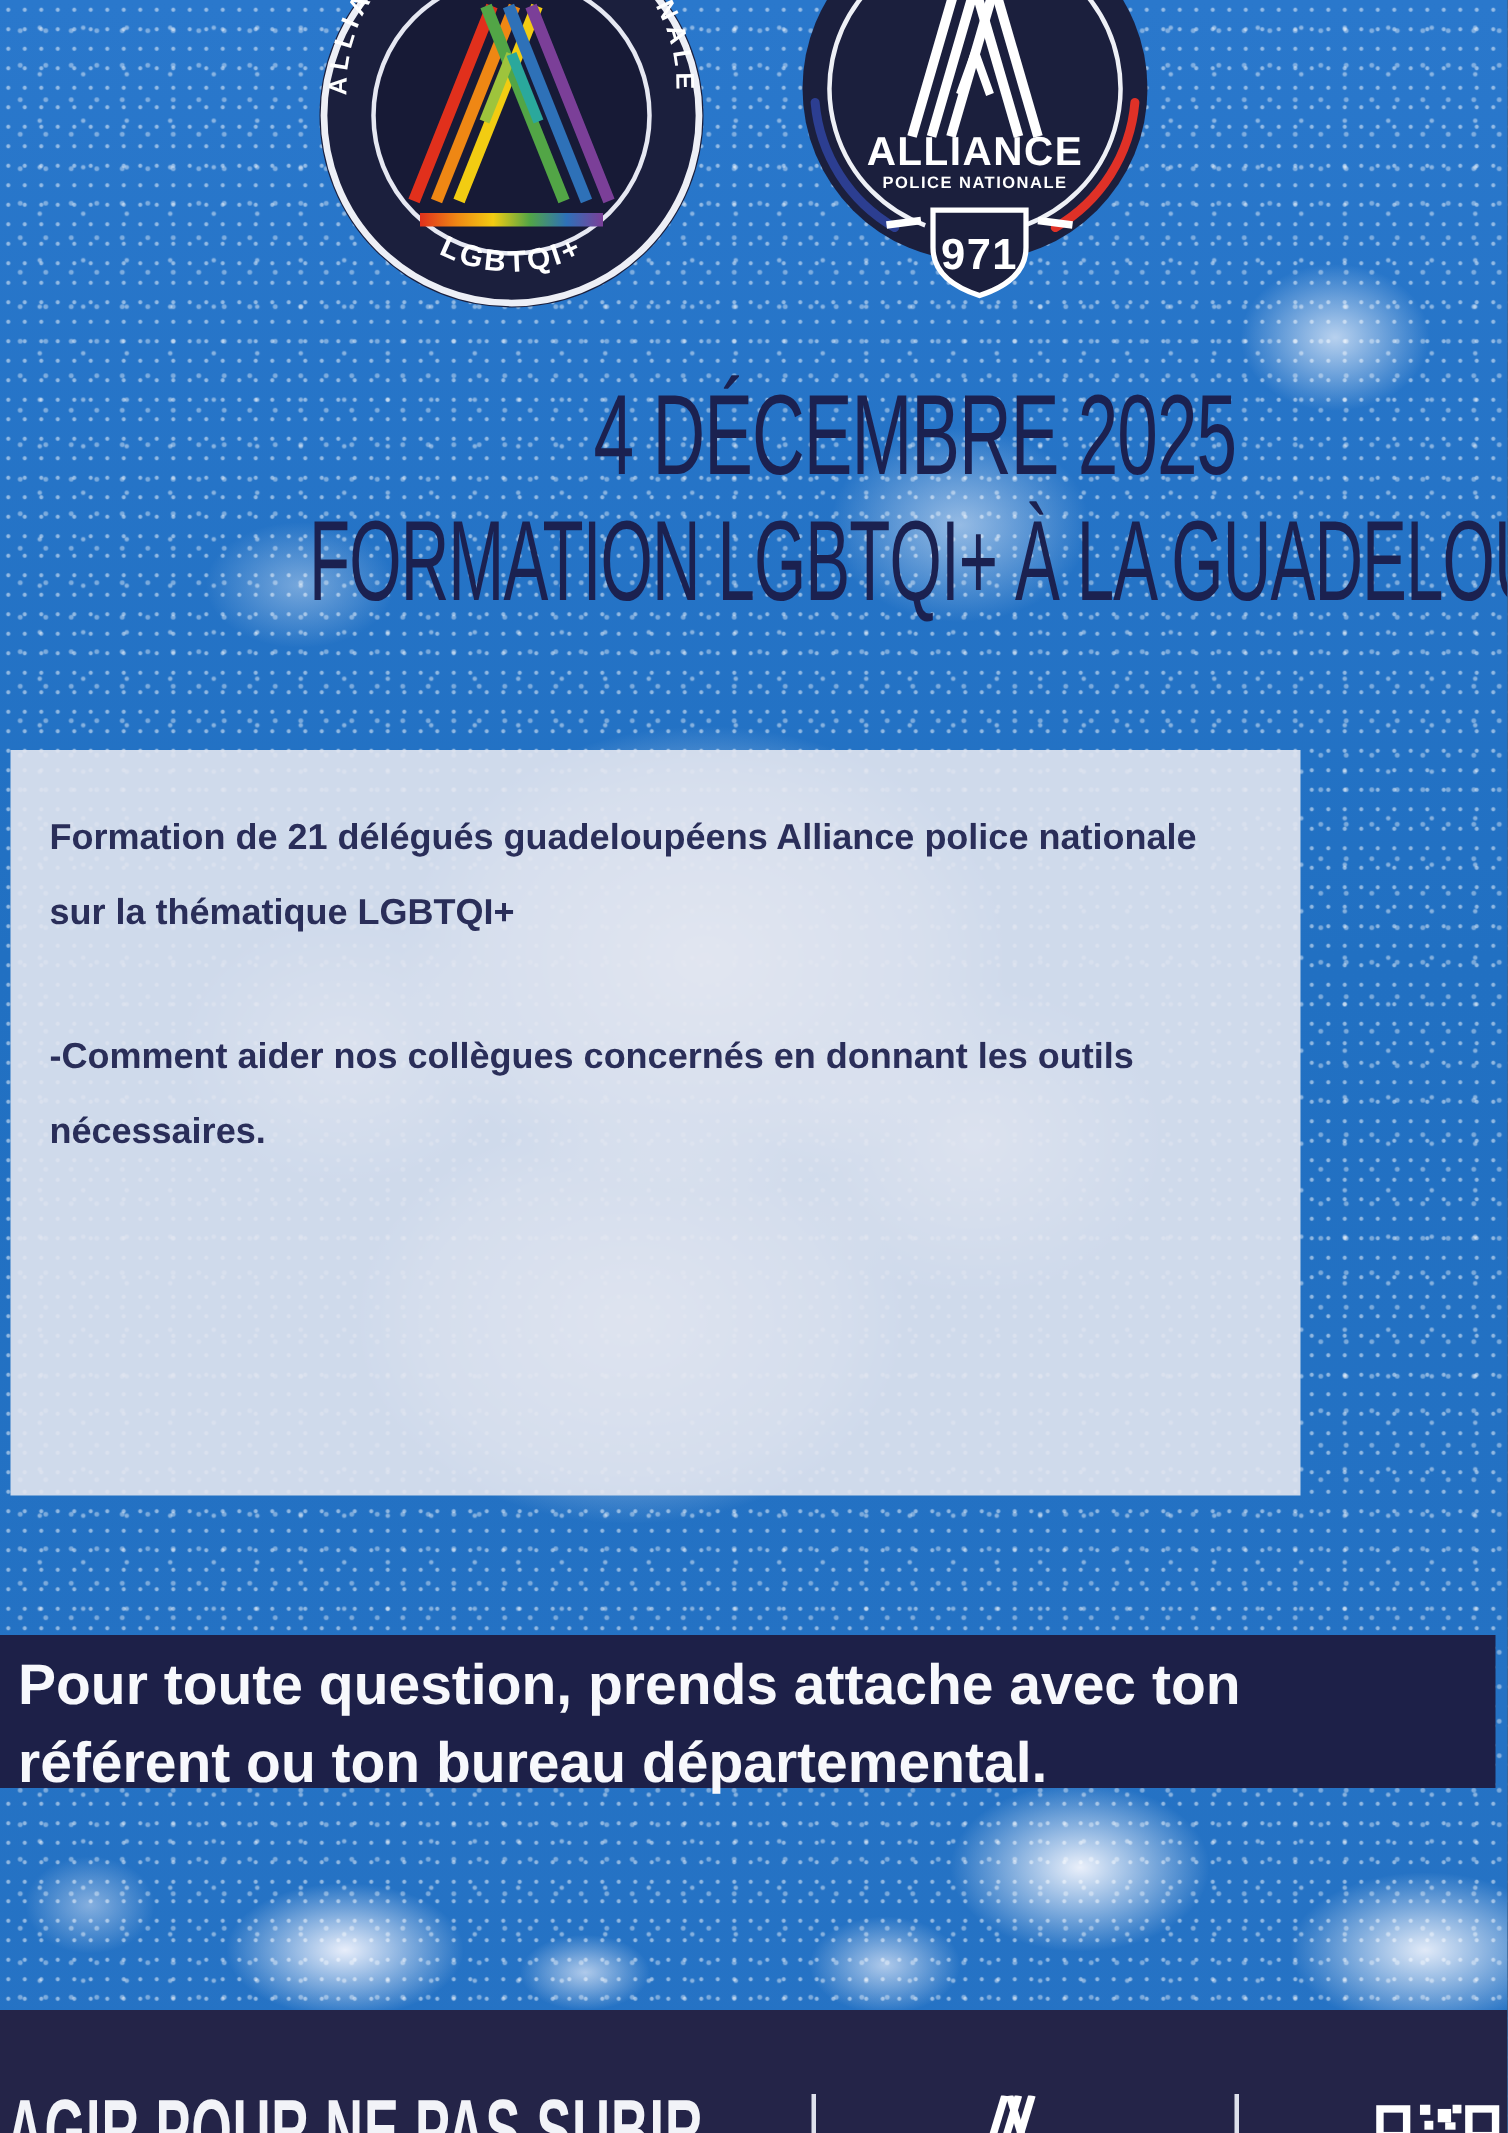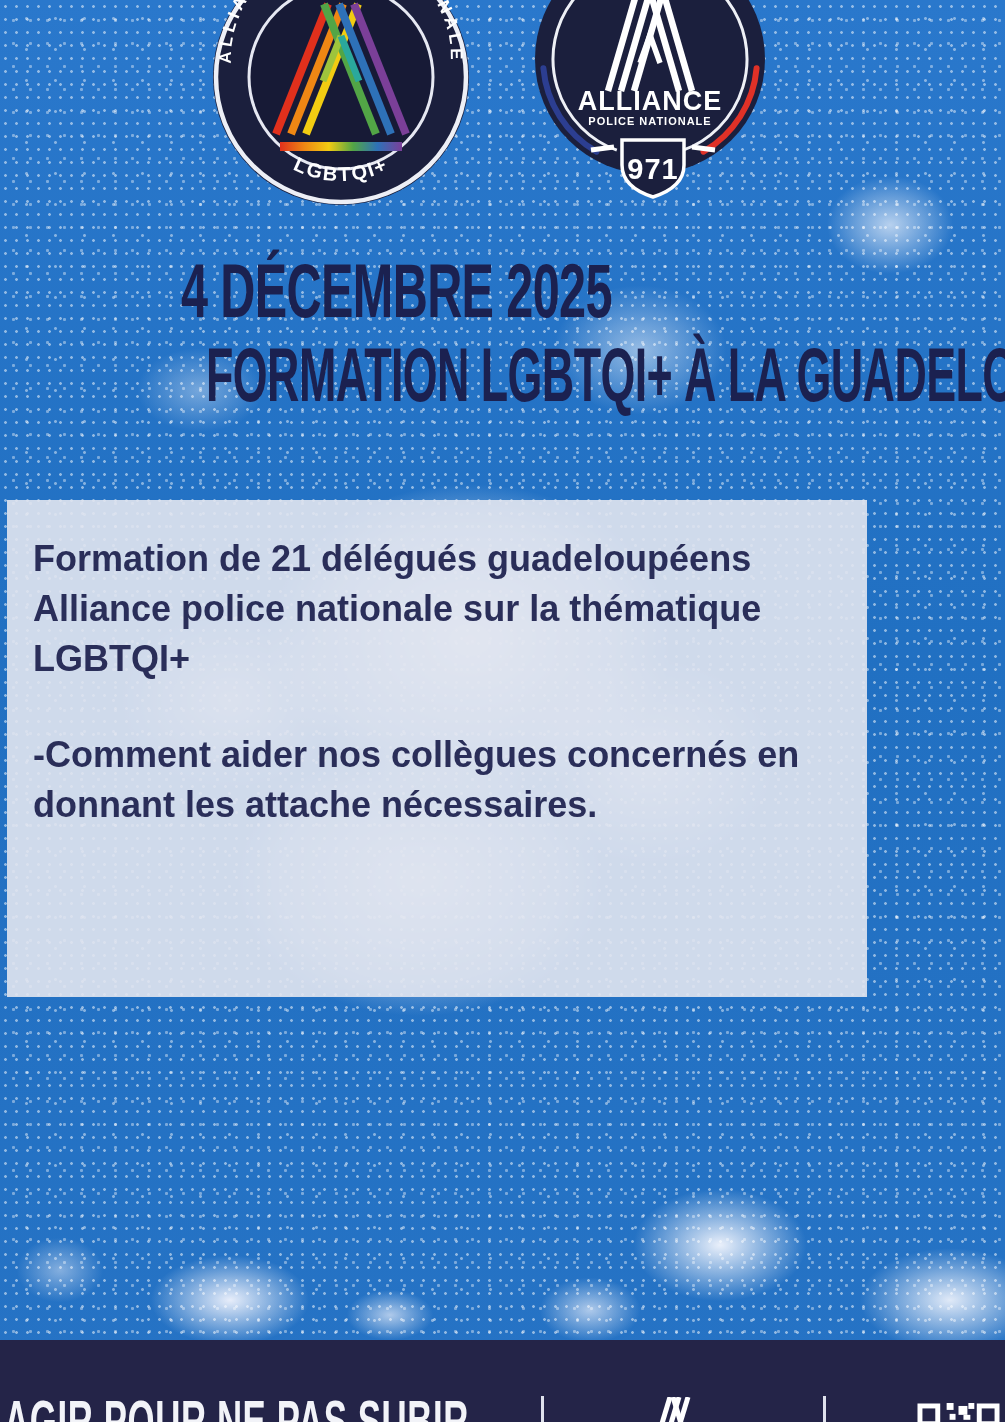--- a/index.html
+++ b/index.html
@@ -32,28 +32,28 @@
       0 0, 5px 9px, 12px 3px,
       0 0,0 0,0 0,0 0,0 0,0 0,0 0,0 0,0 0,0 0,0 0,0 0,0 0,0 0;
     background-repeat:
       repeat,repeat,repeat,
       no-repeat,no-repeat,no-repeat,no-repeat,no-repeat,no-repeat,no-repeat,
       no-repeat,no-repeat,no-repeat,no-repeat,no-repeat,no-repeat,no-repeat;
   }
   .badge{position:absolute;}
   svg text{font-family:"Liberation Sans", sans-serif;}
 
-  .title{position:absolute;top:250px;left:0;right:0;text-align:left;color:#1b2150;font-weight:700;}
+  .title{position:absolute;top:250px;left:0;right:0;text-align:right;color:#1b2150;font-weight:400;}
   .title .t1{display:block;font-size:76px;line-height:82px;white-space:nowrap;transform:scaleX(.64);letter-spacing:-1px;}
   .title .t2{display:block;font-size:76px;line-height:86px;white-space:nowrap;transform:scaleX(.59);letter-spacing:-1px;}
 
   .info-box{
     position:absolute;left:7px;top:500px;width:860px;height:497px;box-sizing:border-box;
     background:rgba(226,229,240,.90);padding:34px 26px 16px 26px;
-    color:#2a2e59;font-weight:700;font-size:36px;line-height:50px;
+    color:#2a2e59;font-weight:700;font-size:24px;line-height:50px;
   }
   .info-box p{margin:0;max-width:940px;}
   .info-box p + p{margin-top:46px;}
 
   .contact-banner{
     position:absolute;left:0;top:1090px;width:997px;height:102px;box-sizing:border-box;
     background:#1d2048;color:#f7f8fc;font-weight:700;font-size:38px;line-height:52px;
     padding:8px 0 0 12px;
   }
   .contact-banner p{margin:0;max-width:900px;}
@@ -131,23 +131,26 @@
     <text x="119" y="236" text-anchor="middle" font-size="29" font-weight="bold" fill="#ffffff" letter-spacing="1">971</text>
   </svg>
 
   <div class="title">
     <span class="t1">4 DÉCEMBRE 2025</span>
     <span class="t2">FORMATION LGBTQI+ À LA GUADELOUPE</span>
   </div>
 
   <div class="info-box">
     <p>Formation de 21 délégués guadeloupéens Alliance police nationale sur la thématique LGBTQI+</p>
-    <p>-Comment aider nos collègues  concernés en donnant les attache nécessaires.</p>
+    <p>-Comment aider nos collègues  concernés en donnant les outils nécessaires.</p>
   </div>
 
+  <div class="contact-banner">
+    <p>Pour toute question, prends attache avec ton référent ou ton bureau départemental.</p>
+  </div>
 
   <div class="footer"></div>
   <div class="slogan">AGIR POUR NE PAS SUBIR</div>
   <div class="fdivider d1"></div>
   <div class="fdivider d2"></div>
 
   <svg class="footer-logo" width="50" height="70" viewBox="0 0 50 70">
     <g stroke="#ffffff" stroke-width="5">
       <line x1="4" y1="66" x2="24" y2="0"></line>
       <line x1="13" y1="66" x2="33" y2="0"></line>

